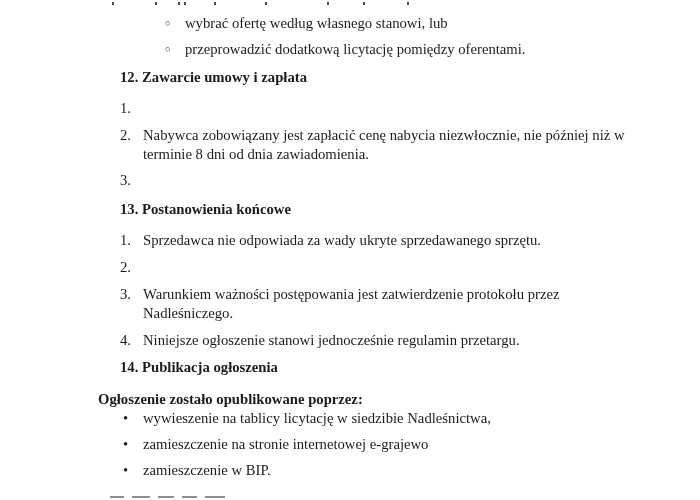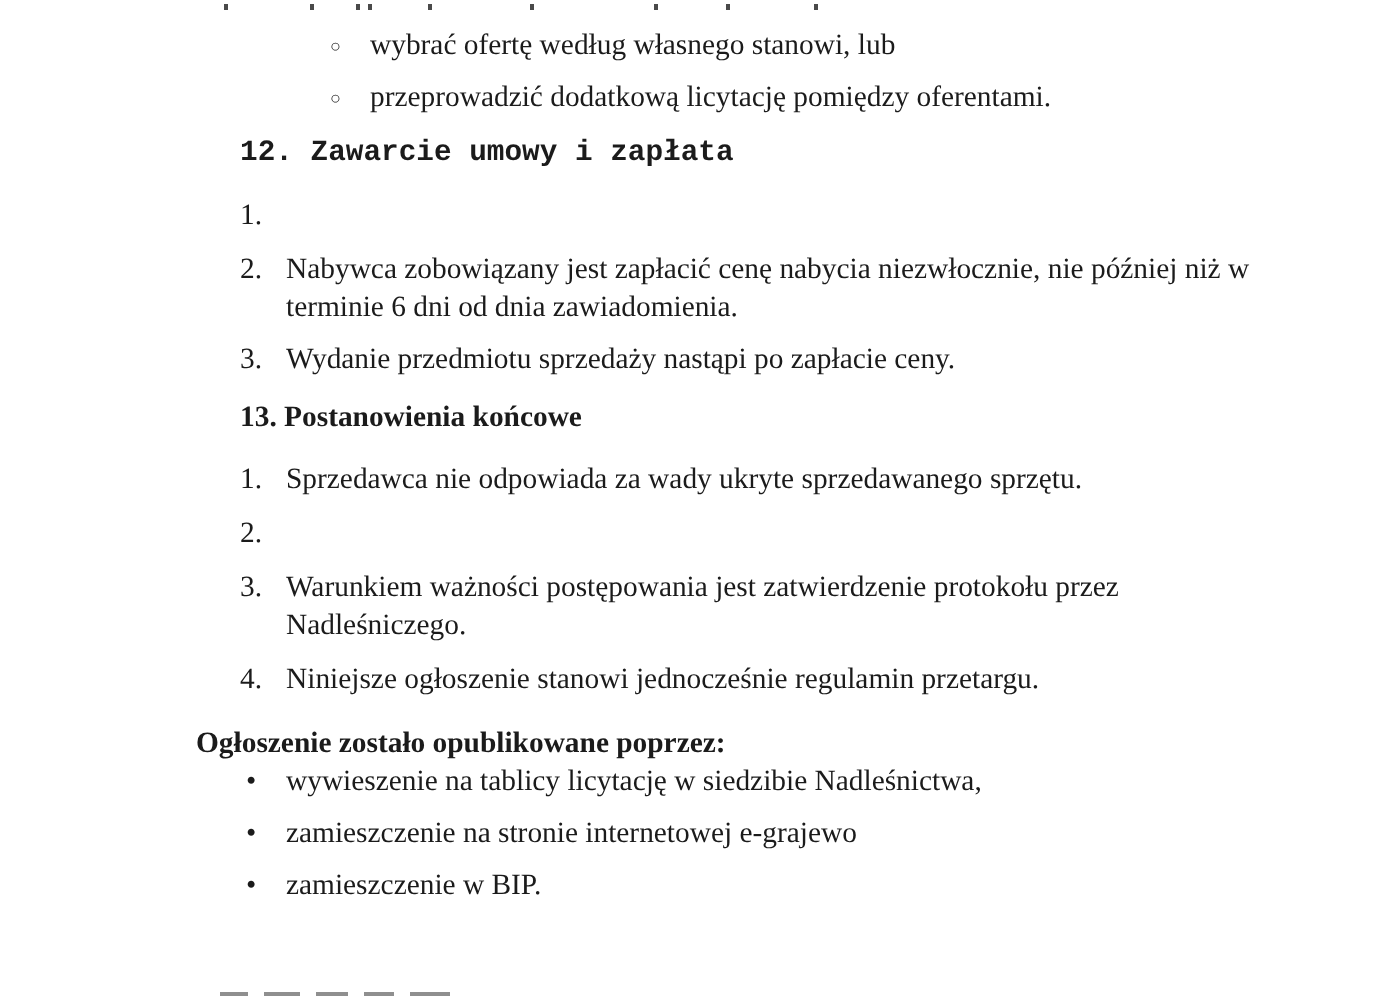--- a/index.html
+++ b/index.html
@@ -58,21 +58,21 @@
   .clip-bottom { position: absolute; top: 496px; left: 110px; height: 4px; }
   .clip-bottom .frag {
     position: absolute; top: 0;
     height: 2px;
     background: #8f8f8f;
   }
 
   
   .mt8  { margin-top: 8px; }
   .mt7  { margin-top: 7px; }
-  .mt9  { margin-top: 9px; font-family: Liberation Mono, monospace; }
+  .mt9  { margin-top: 9px; }
   .mt10 { margin-top: 10px; }
   .mt12 { margin-top: 12px; }
   .mt13 { margin-top: 13px; font-weight: bold; }
   .mt0  { margin-top: 0; }
 </style>
 </head>
 <body>
 
 <div class="page">
   <div class="content">
@@ -98,45 +98,45 @@
       <span>przeprowadzić dodatkową licytację pomiędzy oferentami.</span>
     </div>
 
     <div class="heading mt9">12. Zawarcie umowy i zapłata</div>
 
     <div class="oitem mt12">
       <span class="onum">1.</span>
     </div>
     <div class="oitem mt8">
       <span class="onum">2.</span>
-      <span class="otext">Nabywca zobowiązany jest zapłacić cenę nabycia niezwłocznie, nie później niż w terminie 6 dni od dnia zawiadomienia.</span>
+      <span class="otext">Nabywca zobowiązany jest zapłacić cenę nabycia niezwłocznie, nie później niż w terminie 8 dni od dnia zawiadomienia.</span>
     </div>
     <div class="oitem mt7">
       <span class="onum">3.</span>
-      <span class="otext">Wydanie przedmiotu sprzedaży nastąpi po zapłacie ceny.</span>
     </div>
 
     <div class="heading mt10">13. Postanowienia końcowe</div>
 
     <div class="oitem mt12">
       <span class="onum">1.</span>
       <span class="otext">Sprzedawca nie odpowiada za wady ukryte sprzedawanego sprzętu.</span>
     </div>
     <div class="oitem mt8">
       <span class="onum">2.</span>
     </div>
     <div class="oitem mt8">
       <span class="onum">3.</span>
       <span class="otext">Warunkiem ważności postępowania jest zatwierdzenie protokołu przez Nadleśniczego.</span>
     </div>
     <div class="oitem mt8">
       <span class="onum">4.</span>
       <span class="otext">Niniejsze ogłoszenie stanowi jednocześnie regulamin przetargu.</span>
     </div>
 
+    <div class="heading mt8">14. Publikacja ogłoszenia</div>
 
     <div class="lead mt13">Ogłoszenie zostało opublikowane poprzez:</div>
 
     <div class="bitem mt0">
       <span class="bullet">•</span>
       <span>wywieszenie na tablicy licytację w siedzibie Nadleśnictwa,</span>
     </div>
     <div class="bitem mt7">
       <span class="bullet">•</span>
       <span>zamieszczenie na stronie internetowej e-grajewo</span>

